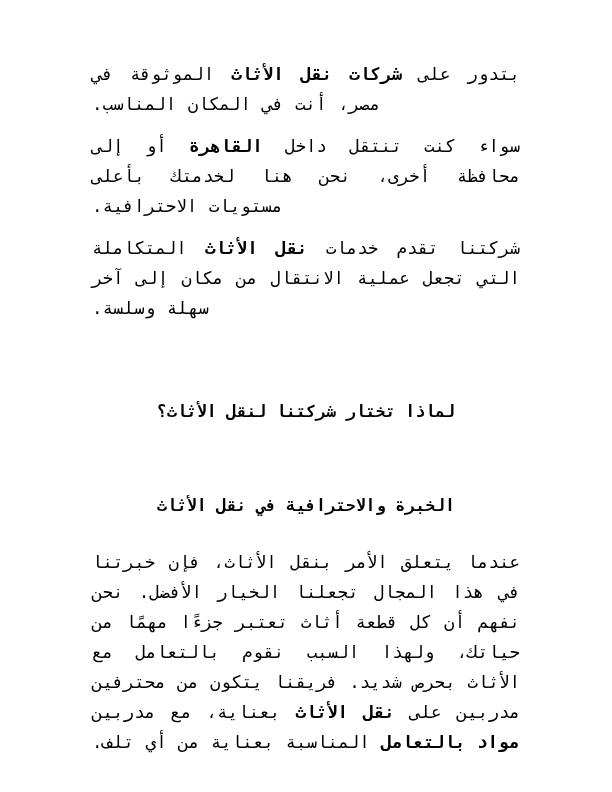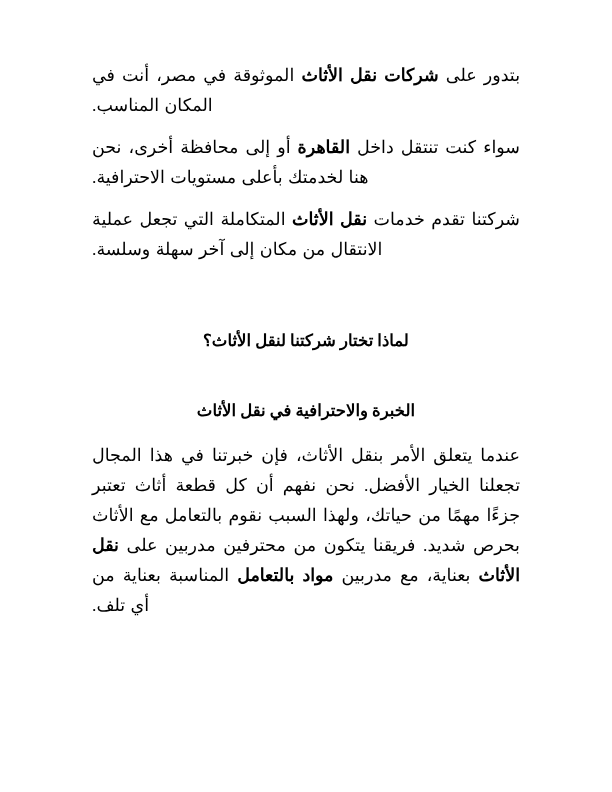--- a/index.html
+++ b/index.html
@@ -8,21 +8,21 @@
     padding: 0;
     background: #ffffff;
   }
   .page {
     position: relative;
     width: 612px;
     height: 792px;
     background: #ffffff;
     margin: 0 auto;
     overflow: hidden;
-    font-family: Liberation Serif, serif;
+    font-family: Liberation Mono, monospace;
     color: #000000;
     direction: rtl;
     text-align: right;
   }
   .content {
     position: absolute;
     top: 60px;
     right: 92px;
     left: 92px;
     width: 428px;
@@ -40,21 +40,21 @@
   .para b,
   .para strong {
     font-weight: 700;
   }
   .heading {
     direction: rtl;
     text-align: center;
     font-size: 16.5px;
     font-weight: 700;
     line-height: 26px;
-    margin: 0;
+    margin: 12px;
   }
   .spacer-h1 { height: 52px; }
   .spacer-after-h1 { height: 44px; }
   .spacer-after-h2 { height: 16px; }
 </style>
 </head>
 <body>
 
 <div class="page">
   <div class="content">

